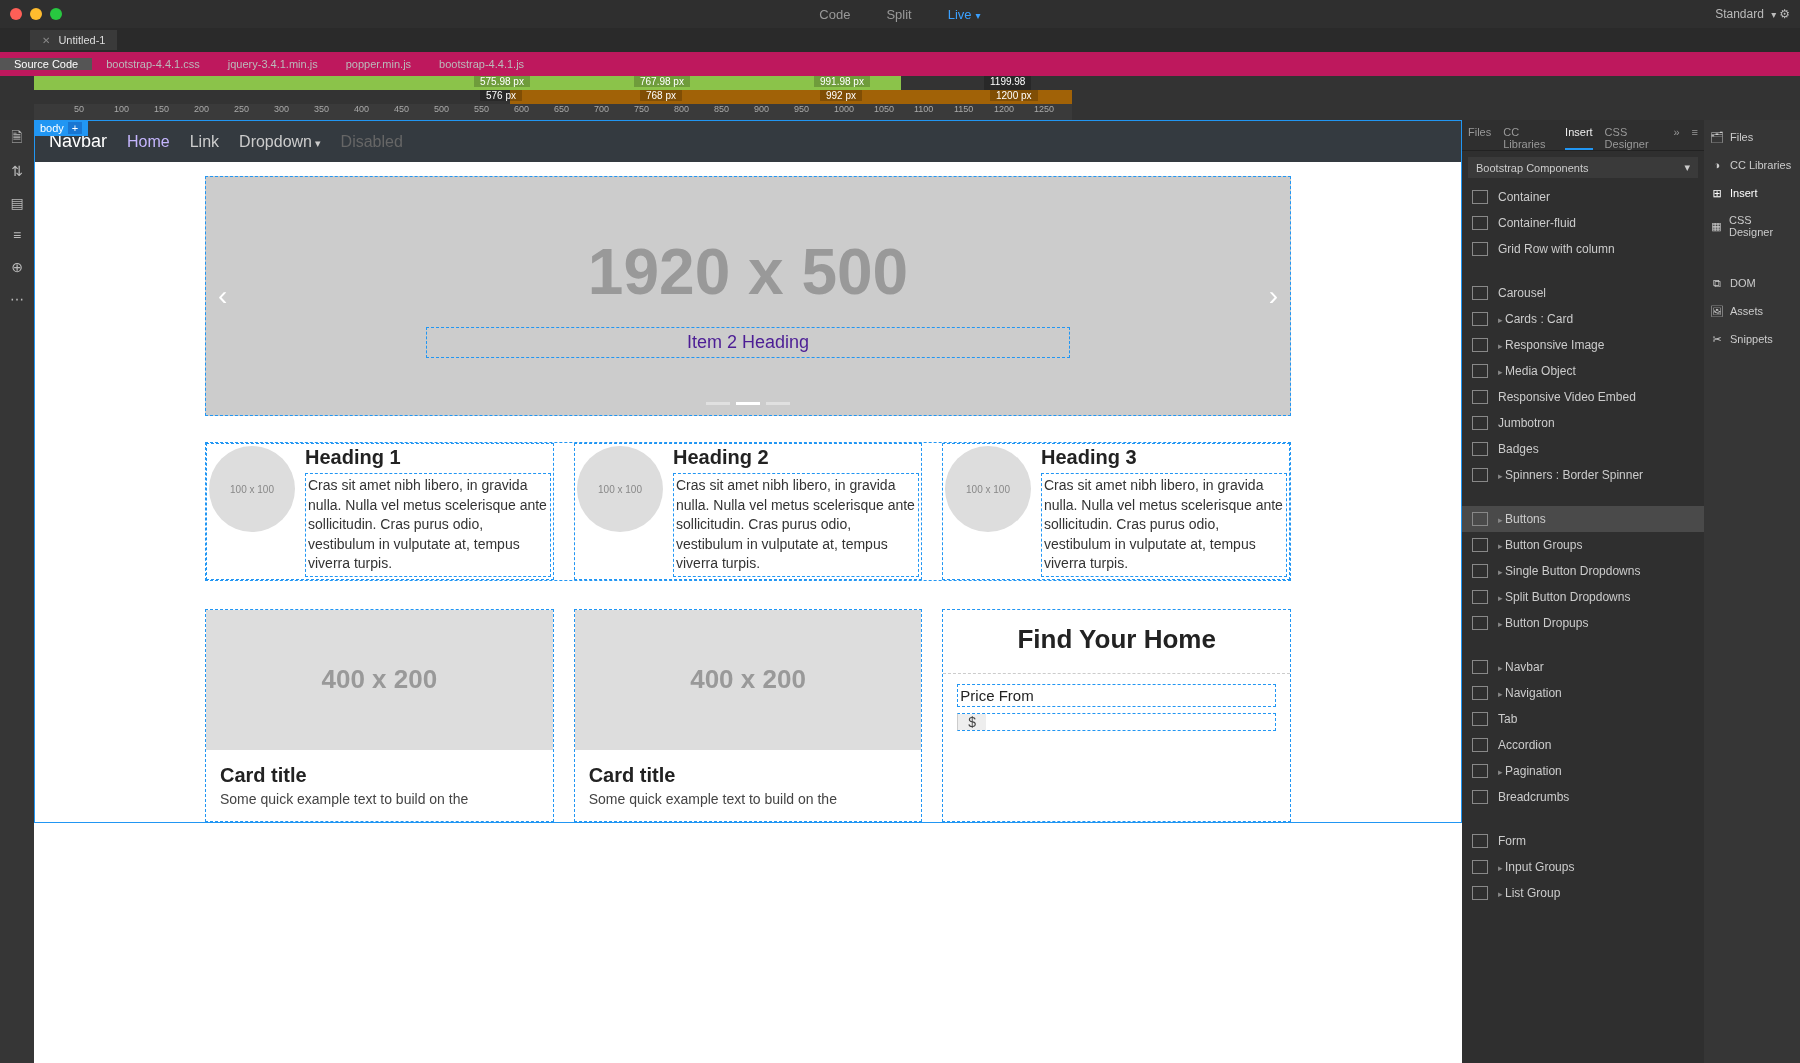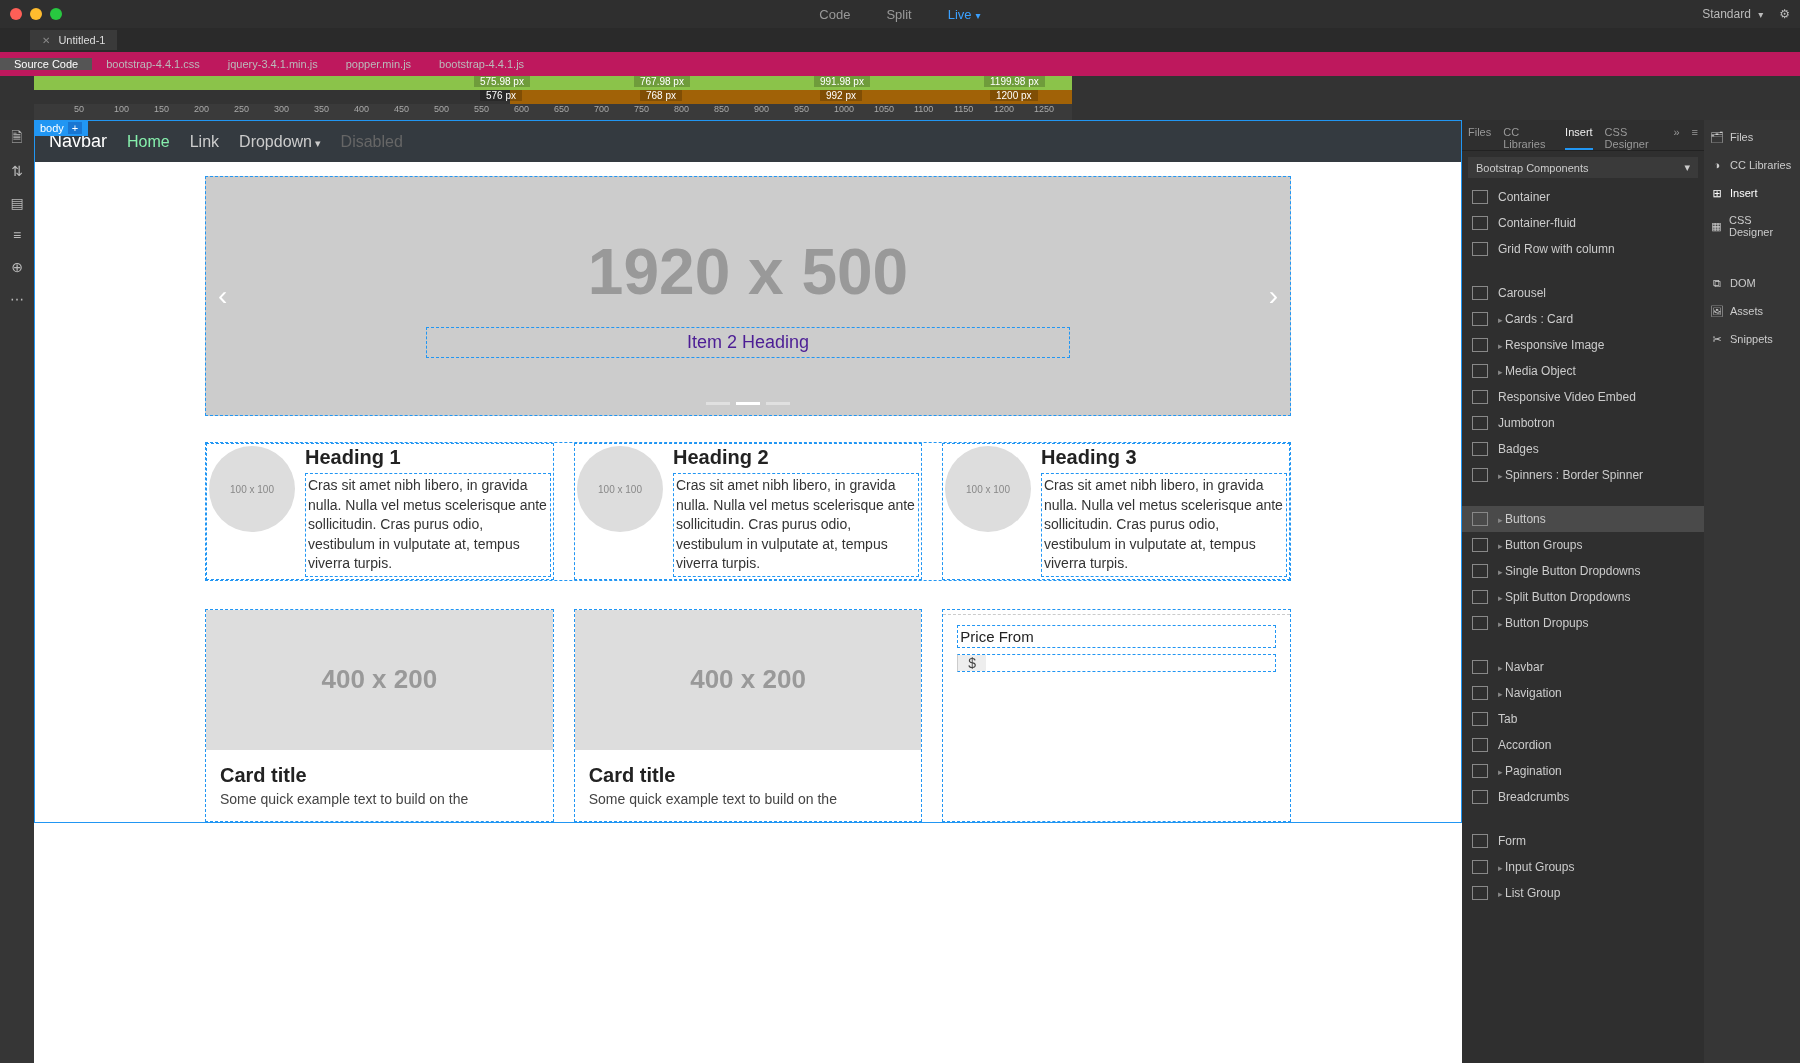--- a/index.html
+++ b/index.html
@@ -6,21 +6,21 @@
 body { background: #333; color: #ccc; width: 1800px; height: 1063px; overflow: hidden; font-size: 12px; }
 
 
 .mac-titlebar { height: 28px; background: #2f2f2f; display: flex; align-items: center; padding: 0 10px; }
 .traffic { display: flex; gap: 8px; }
 .dot { width: 12px; height: 12px; border-radius: 50%; }
 .red { background: #ff5f57; } .yellow { background: #febc2e; } .green { background: #28c840; }
 .view-tabs { position: absolute; left: 50%; transform: translateX(-50%); display: flex; gap: 36px; font-size: 13px; color: #999; align-items: flex-end; }
 .view-tabs .active { color: #3aa0ff; }
 .caret-down { margin-left: 4px; font-size: 10px; }
-.top-right { margin-left: auto; display: flex; align-items: center; gap: 16px; font-size: 12px; color: #bbb; }
+.top-right { margin-left: auto; display: flex; align-items: center; gap: 3px; font-size: 12px; color: #bbb; }
 
 
 .doc-tabs { height: 24px; background: #2a2a2a; display: flex; align-items: center; padding-left: 30px; }
 .doc-tab { background: #3a3a3a; padding: 4px 12px; font-size: 11px; color: #ddd; display: flex; align-items: center; gap: 8px; }
 .close-x { color: #888; font-size: 10px; }
 
 
 .related-files { height: 24px; background: #be185d; display: flex; align-items: center; font-size: 11px; }
 .rel-item { padding: 0 14px; color: #bbb; }
 .rel-item.active { background: #555; color: #fff; }
@@ -40,21 +40,21 @@
 .left-rail { width: 34px; background: #363636; display: flex; flex-direction: column; align-items: center; gap: 14px; padding-top: 10px; }
 .left-rail .ico { width: 18px; height: 18px; display: flex; align-items: center; justify-content: center; color: #bbb; font-size: 14px; }
 
 
 .canvas-wrap { flex: 1; background: #fff; position: relative; overflow: hidden; }
 .tag-badge { position: absolute; top: 0; left: 0; background: #2196f3; color: #fff; font-size: 11px; padding: 2px 6px; display: flex; align-items: center; gap: 4px; z-index: 10; }
 .tag-plus { background: #1976d2; padding: 0 4px; }
 
 .navbar-preview { background: #343a40; color: #ccc; display: flex; align-items: center; gap: 20px; padding: 10px 14px; font-size: 16px; }
 .navbar-preview .brand { color: #fff; font-size: 18px; }
-.navbar-preview .nav-link.active { color: #86efac; }
+.navbar-preview .nav-link.active { color: #c4b5fd; }
 .navbar-preview .nav-link.disabled { color: #666; }
 .navbar-preview .dd::after { content: " ▾"; font-size: 11px; }
 
 .content-pad { padding: 14px 170px 0 170px; }
 .sel-outline { border: 1px dashed #2196f3; }
 
 .carousel { background: #ccc; position: relative; height: 240px; display: flex; align-items: center; justify-content: center; flex-direction: column; }
 .carousel .big { font-size: 64px; font-weight: bold; color: #999; }
 .carousel .cap-h { color: #4c1d95; font-size: 18px; margin-top: 18px; border: 1px dashed #2196f3; padding: 4px 260px; }
 .carousel .cap-d { color: #fff; font-size: 15px; border: 1px dashed #2196f3; padding: 4px 260px; margin-top: 4px; }
@@ -135,21 +135,21 @@
 </div>
 
 <div class="related-files">
   <div class="rel-item active">Source Code</div>
   <div class="rel-item">bootstrap-4.4.1.css</div>
   <div class="rel-item">jquery-3.4.1.min.js</div>
   <div class="rel-item">popper.min.js</div>
   <div class="rel-item">bootstrap-4.4.1.js</div>
 </div>
 
-<div class="resp-bar green" style="margin-left:34px; width:1038px;">
+<div class="resp-bar green" style="margin-left:34px; width:867px;">
   <span class="bp-lbl" style="left:440px">575.98 px</span>
   <span class="bp-lbl" style="left:600px">767.98 px</span>
   <span class="bp-lbl" style="left:780px">991.98 px</span>
   <span class="bp-lbl" style="left:950px">1199.98 px</span>
 </div>
 
 <div class="resp-bar purple" style="margin-left:510px; width:562px;">
   <span class="bp-lbl" style="left:-30px">576 px</span>
   <span class="bp-lbl" style="left:130px">768 px</span>
   <span class="bp-lbl" style="left:310px">992 px</span>
@@ -254,20 +254,21 @@
           <div class="ph">400 x 200</div>
           <h5>Card title</h5>
           <p>Some quick example text to build on the</p>
         </div>
         <div class="card">
           <div class="ph">400 x 200</div>
           <h5>Card title</h5>
           <p>Some quick example text to build on the</p>
         </div>
         <div class="form-col">
+          <h3>Find Your Home</h3>
           <hr>
           <div class="field">
             <label>Price From</label>
             <div class="ig">
               <span class="ig-pre">$</span>
             </div>
           </div>
         </div>
       </div>
     </div>

